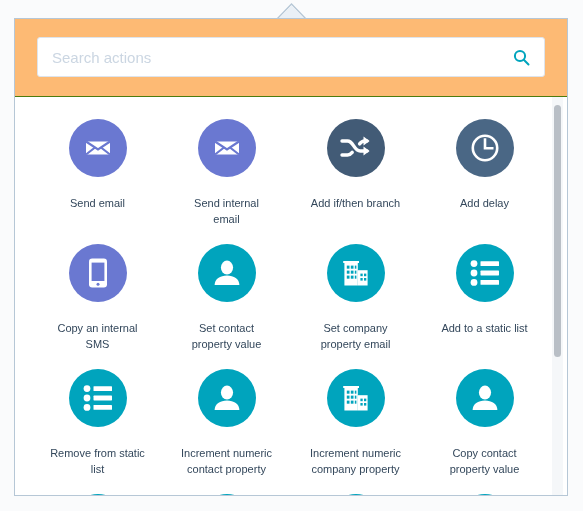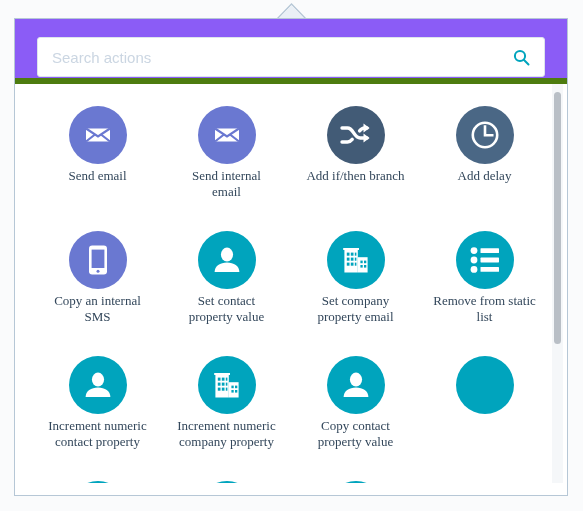--- a/index.html
+++ b/index.html
@@ -37,25 +37,25 @@
     left: 0;
     top: 0;
     width: 583px;
     height: 22px;
     pointer-events: none;
   }
   .caret-wrap svg { display: block; }
 
   
   .search-header {
-    background: #8b5cf6;
+    background: #fdba74;
     padding: 18px 22px 20px 22px;
     box-sizing: border-box;
-    height: 65px;
-    border-bottom: 6px solid #4d7c0f;
+    height: 78px;
+    border-bottom: 1px solid #4d7c0f;
   }
   .search-box {
     position: relative;
     background: #ffffff;
     border: 1px solid #dde4ec;
     border-radius: 3px;
     height: 40px;
     box-sizing: border-box;
     display: flex;
     align-items: center;
@@ -111,26 +111,26 @@
     width: 58px;
     height: 58px;
     border-radius: 50%;
     display: flex;
     align-items: center;
     justify-content: center;
     flex: 0 0 auto;
   }
   .action-icon svg { display: block; }
   .action-label {
-    margin-top: 4px;
+    margin-top: 18px;
     text-align: center;
-    font-size: 13px;
+    font-size: 11px;
     line-height: 16px;
     color: #33475b;
-    font-family: Liberation Serif, serif;
+    font-family: Liberation Sans, sans-serif;
     white-space: pre-line;
   }
 
   
   .scrollbar-track {
     position: absolute;
     right: 4px;
     top: 0;
     width: 11px;
     height: 399px;
@@ -267,20 +267,33 @@
             <div class="action-icon" style="background: rgb(0, 164, 189);">
               <svg width="30" height="26" viewBox="0 0 30 26">
                 <circle cx="4" cy="3.6" r="3.4" fill="white"></circle>
                 <circle cx="4" cy="13" r="3.4" fill="white"></circle>
                 <circle cx="4" cy="22.4" r="3.4" fill="white"></circle>
                 <rect x="10.5" y="1.2" width="18.5" height="4.8" rx="0.6" fill="white"></rect>
                 <rect x="10.5" y="10.6" width="18.5" height="4.8" rx="0.6" fill="white"></rect>
                 <rect x="10.5" y="20" width="18.5" height="4.8" rx="0.6" fill="white"></rect>
               </svg>
             </div>
+            <div class="action-label">Add to a static list</div>
+          </div>
+          <div class="action">
+            <div class="action-icon" style="background: rgb(0, 164, 189);">
+              <svg width="30" height="26" viewBox="0 0 30 26">
+                <circle cx="4" cy="3.6" r="3.4" fill="white"></circle>
+                <circle cx="4" cy="13" r="3.4" fill="white"></circle>
+                <circle cx="4" cy="22.4" r="3.4" fill="white"></circle>
+                <rect x="10.5" y="1.2" width="18.5" height="4.8" rx="0.6" fill="white"></rect>
+                <rect x="10.5" y="10.6" width="18.5" height="4.8" rx="0.6" fill="white"></rect>
+                <rect x="10.5" y="20" width="18.5" height="4.8" rx="0.6" fill="white"></rect>
+              </svg>
+            </div>
             <div class="action-label">Remove from static
 list</div>
           </div>
           <div class="action">
             <div class="action-icon" style="background: rgb(0, 164, 189);">
               <svg width="30" height="30" viewBox="0 0 30 30">
                 <ellipse cx="15" cy="9.6" rx="6.1" ry="7" fill="white"></ellipse>
                 <path d="M2.6 27c0-6.2 5.6-9.6 12.4-9.6S27.4 20.8 27.4 27z" fill="white"></path>
               </svg>
             </div>

